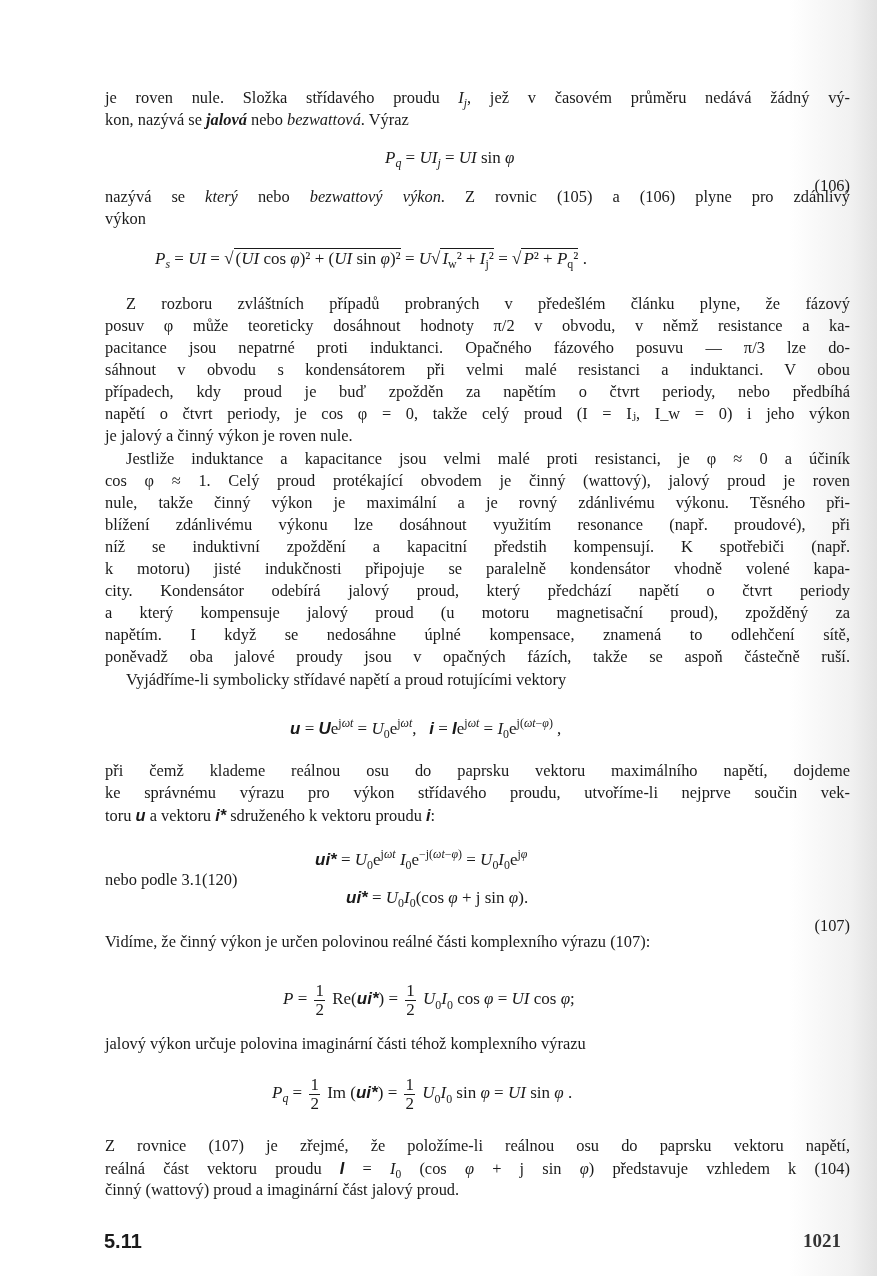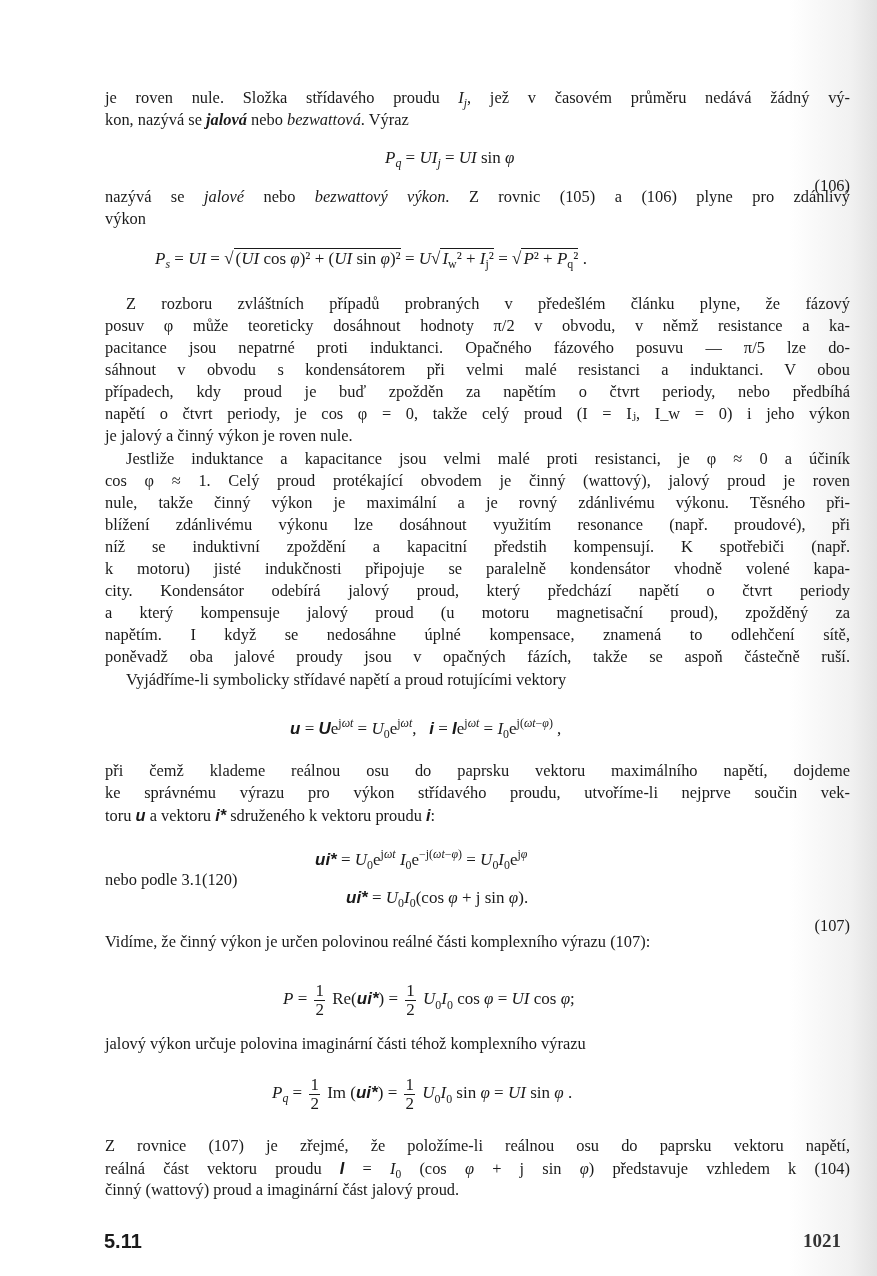--- a/index.html
+++ b/index.html
@@ -45,28 +45,28 @@
 <body>
 
 <div class="page">
 
   <div class="line" style="top:88px">je roven nule. Složka střídavého proudu <i>I<sub>j</sub></i>, jež v časovém průměru nedává žádný vý-</div>
   <div class="line last" style="top:110px">kon, nazývá se <i><b>jalová</b></i> nebo <i>bezwattová</i>. Výraz</div>
 
   <div class="eq" style="top:147px; left:385px"><i>P<sub>q</sub></i> = <i>UI<sub>j</sub></i> = <i>UI</i> sin <i>φ</i></div>
   <div class="eqnum" style="top:148px">(106)</div>
 
-  <div class="line" style="top:187px">nazývá se <i>jalové</i> nebo <i>bezwattový výkon</i>. Z rovnic (105) a (106) plyne pro zdánlivý</div>
+  <div class="line" style="top:187px">nazývá se <i>který</i> nebo <i>bezwattový výkon</i>. Z rovnic (105) a (106) plyne pro zdánlivý</div>
   <div class="line last" style="top:209px">výkon</div>
 
   <div class="eq" style="top:248px; left:155px"><i>P<sub>s</sub></i> = <i>UI</i> = √<span class="sqrt">(<i>UI</i> cos <i>φ</i>)² + (<i>UI</i> sin <i>φ</i>)²</span> = <i>U</i>√<span class="sqrt"><i>I</i><sub>w</sub>² + <i>I</i><sub>j</sub>²</span> = √<span class="sqrt"><i>P</i>² + <i>P</i><sub>q</sub>²</span> .</div>
 
   <div class="line indent" style="top:294px">Z rozboru zvláštních případů probraných v předešlém článku plyne, že fázový</div>
   <div class="line" style="top:316px">posuv φ může teoreticky dosáhnout hodnoty π/2 v obvodu, v němž resistance a ka-</div>
-  <div class="line" style="top:338px">pacitance jsou nepatrné proti induktanci. Opačného fázového posuvu — π/5 lze do-</div>
+  <div class="line" style="top:338px">pacitance jsou nepatrné proti induktanci. Opačného fázového posuvu — π/3 lze do-</div>
   <div class="line" style="top:360px">sáhnout v obvodu s kondensátorem při velmi malé resistanci a induktanci. V obou</div>
   <div class="line" style="top:382px">případech, kdy proud je buď zpožděn za napětím o čtvrt periody, nebo předbíhá</div>
   <div class="line" style="top:404px">napětí o čtvrt periody, je cos φ = 0, takže celý proud (I = Iⱼ, I_w = 0) i jeho výkon</div>
   <div class="line last" style="top:426px">je jalový a činný výkon je roven nule.</div>
 
   <div class="line indent" style="top:449px">Jestliže induktance a kapacitance jsou velmi malé proti resistanci, je φ ≈ 0 a účiník</div>
   <div class="line" style="top:471px">cos φ ≈ 1. Celý proud protékající obvodem je činný (wattový), jalový proud je roven</div>
   <div class="line" style="top:493px">nule, takže činný výkon je maximální a je rovný zdánlivému výkonu. Těsného při-</div>
   <div class="line" style="top:515px">blížení zdánlivému výkonu lze dosáhnout využitím resonance (např. proudové), při</div>
   <div class="line" style="top:537px">níž se induktivní zpoždění a kapacitní předstih kompensují. K spotřebiči (např.</div>

